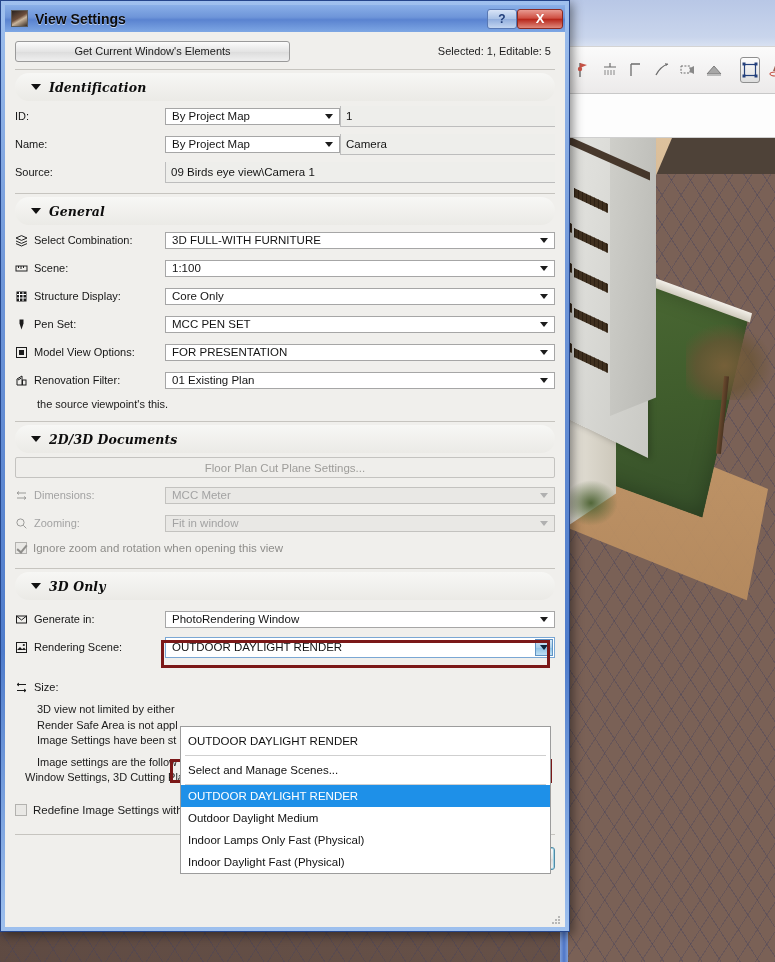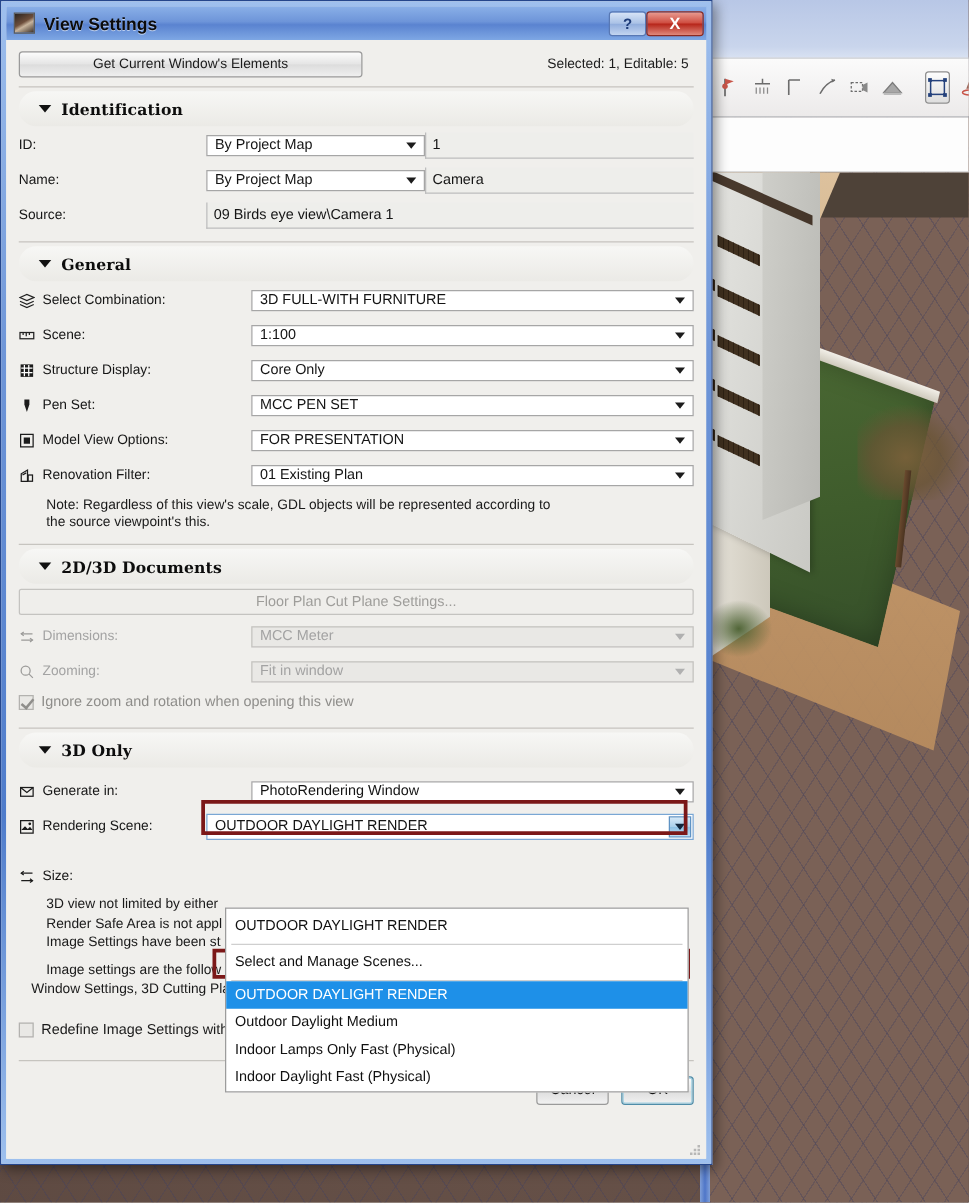--- a/index.html
+++ b/index.html
@@ -177,40 +177,40 @@
 
   
   .sec-head {
     height: 28px; display: flex; align-items: center;
     background: linear-gradient(#f7f7f5,#ebeae6);
     border-radius: 14px; padding-left: 16px; margin: 2px 0 2px 0;
   }
   .tri { width: 0; height: 0; border-left: 5px solid transparent; border-right: 5px solid transparent;
     border-top: 6px solid #111; margin-right: 8px; }
   .sec-title { font-size: 12.5px; font-weight: bold; color: #0d0d0d;
-    font-family: "DejaVu Serif", serif; letter-spacing: .1px; }
+    font-family: "DejaVu Serif", serif; letter-spacing: .1px; font-style: italic; }
 
   
   .row { display: flex; align-items: center; height: 26px; margin: 2px 0; }
   .lbl { font-size: 11px; color: #161616; width: 150px; flex: 0 0 auto;
          display: flex; align-items: center; gap: 6px; }
   .lbl.noico { padding-left: 0; }
   .ico { width: 13px; height: 13px; flex: 0 0 auto; display: block; }
   .combo {
     height: 17px; border: 1px solid #a6a6a6; background: #fff;
     display: flex; align-items: center; position: relative;
     font-size: 11.5px; color: #141414; padding: 0 18px 0 6px;
   }
   .combo .arr {
     position: absolute; right: 6px; top: 50%; margin-top: -2px;
     width: 0; height: 0; border-left: 4px solid transparent;
     border-right: 4px solid transparent; border-top: 5px solid #1c1c1c;
   }
   .combo.w175 { width: 175px; }
-  .combo.flex { flex: 1 1 auto; margin-left: 36px; }
+  .combo.flex { flex: 1 1 auto; }
   .flat {
     height: 21px; border: none; border-bottom: 1px solid #bdbdbd; border-left: 1px solid #bdbdbd;
     background: #eeeeeb; font-size: 11.5px; color: #141414;
     display: flex; align-items: center; padding-left: 5px; flex: 1 1 auto;
   }
   .flat.full { border-left: 1px solid #bdbdbd; }
   .combo.disabled {
     background: #e9e8e5; color: #a3a3a3; border-color: #c3c2bf;
   }
   .combo.disabled .arr { border-top-color: #b0b0b0; }
@@ -513,21 +513,20 @@
             </svg>
           <span>Renovation Filter:</span>
         </span>
         <span class="combo flex">
           <span>01 Existing Plan</span>
           <i class="arr"></i>
         </span>
       </div>
 
       <div class="note">
-        <div>Note: Regardless of this view's scale, GDL objects will be represented according to</div>
         <div>the source viewpoint's this.</div>
       </div>
 
       <div class="hr" style="margin-top:10px"></div>
 
       <div class="sec-head">
         <span class="tri"></span>
         <span class="sec-title">2D/3D Documents</span>
       </div>
 

